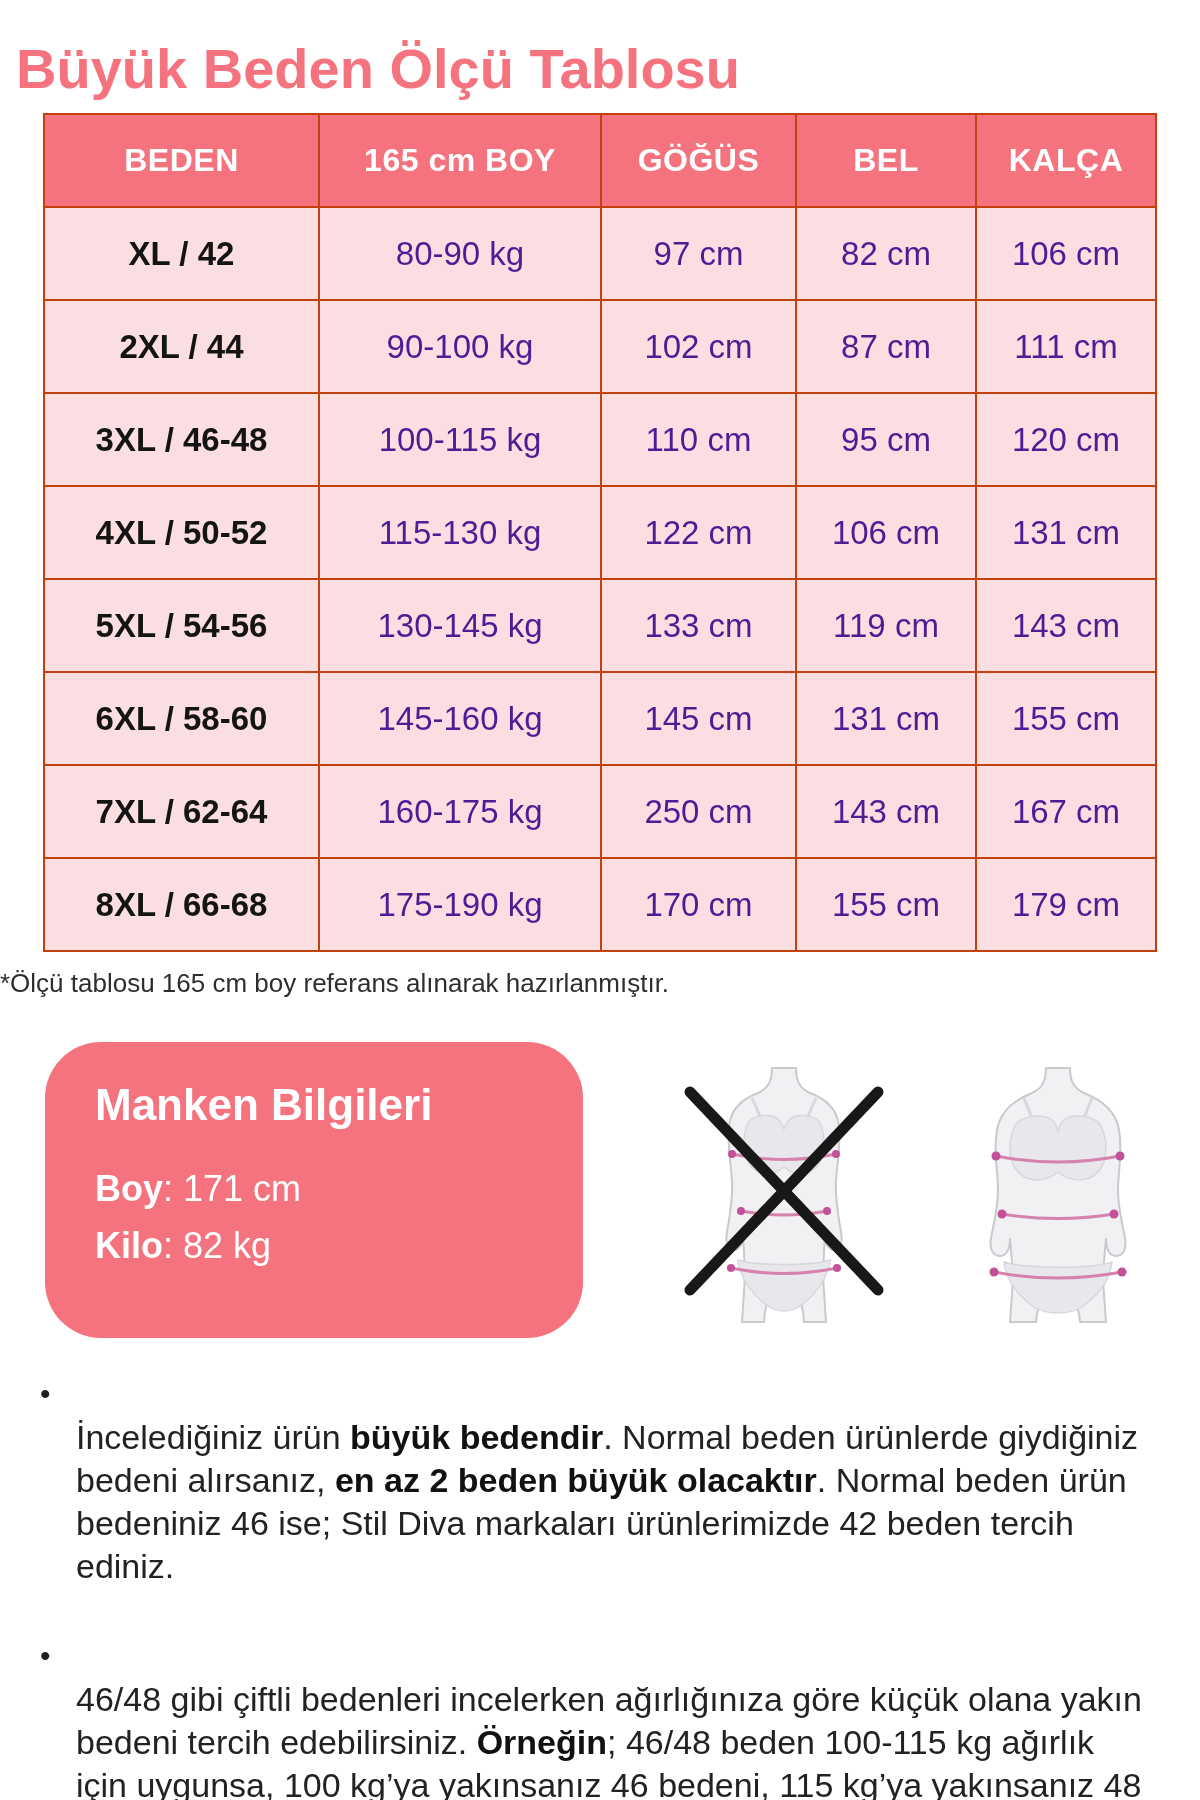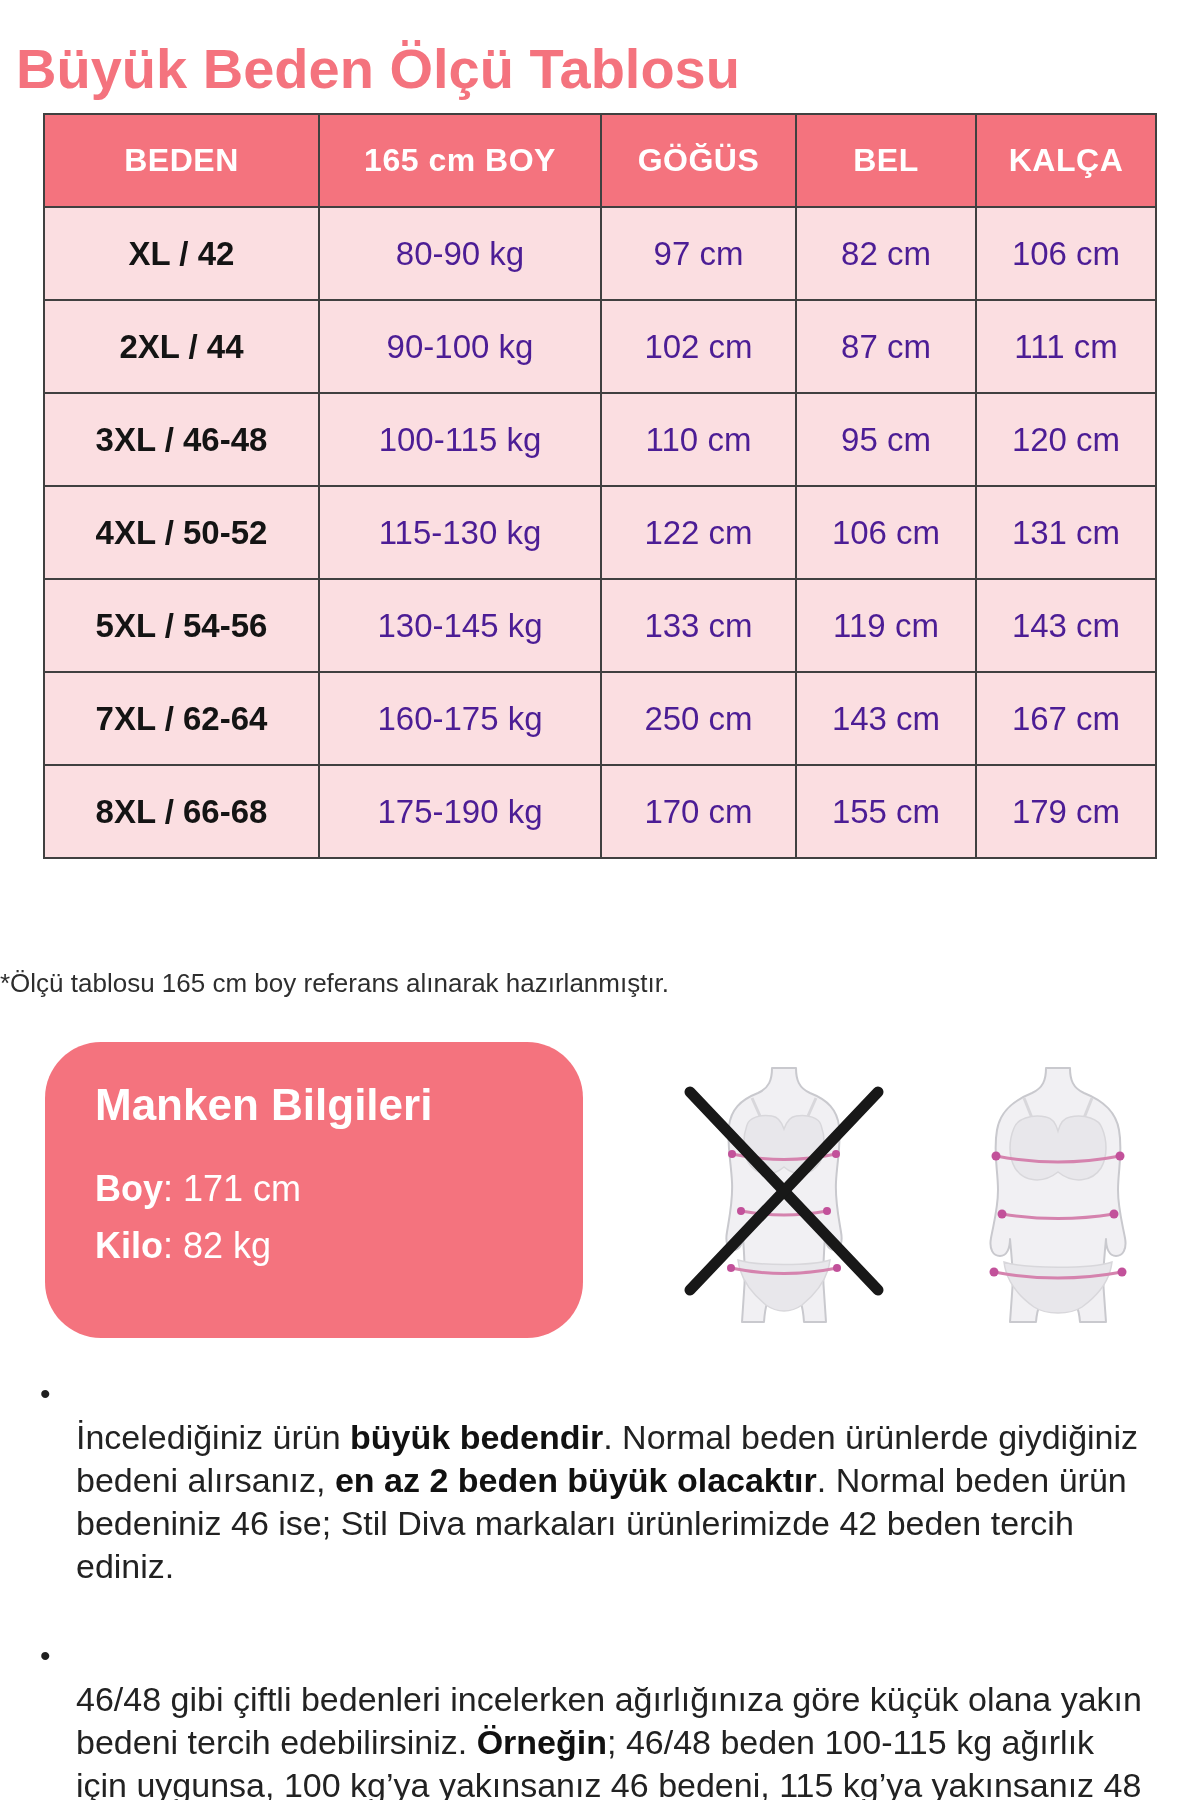--- a/index.html
+++ b/index.html
@@ -22,21 +22,21 @@
     letter-spacing:0px;
     margin:16px;
   }
 
   
   .size-table{
     position:absolute;left:43px;top:113px;width:1112px;
     border-collapse:collapse;table-layout:fixed;
   }
   .size-table th,.size-table td{
-    border:2px solid #404040;
+    border:2px solid #c2410c;
     text-align:center;vertical-align:middle;
     height:91px;
     padding:0 4px;
   }
   .size-table th{
     background:#f4737e;color:#ffffff;
     font-size:32px;font-weight:700;letter-spacing:0.5px;
   }
   .size-table td{
     background:#fbdee1;
@@ -147,20 +147,27 @@
           <td>122 cm</td>
           <td>106 cm</td>
           <td>131 cm</td>
         </tr>
         <tr>
           <td class="size-col">5XL / 54-56</td>
           <td>130-145 kg</td>
           <td>133 cm</td>
           <td>119 cm</td>
           <td>143 cm</td>
+        </tr>
+        <tr>
+          <td class="size-col">6XL / 58-60</td>
+          <td>145-160 kg</td>
+          <td>145 cm</td>
+          <td>131 cm</td>
+          <td>155 cm</td>
         </tr>
         <tr>
           <td class="size-col">7XL / 62-64</td>
           <td>160-175 kg</td>
           <td>250 cm</td>
           <td>143 cm</td>
           <td>167 cm</td>
         </tr>
         <tr>
           <td class="size-col">8XL / 66-68</td>

